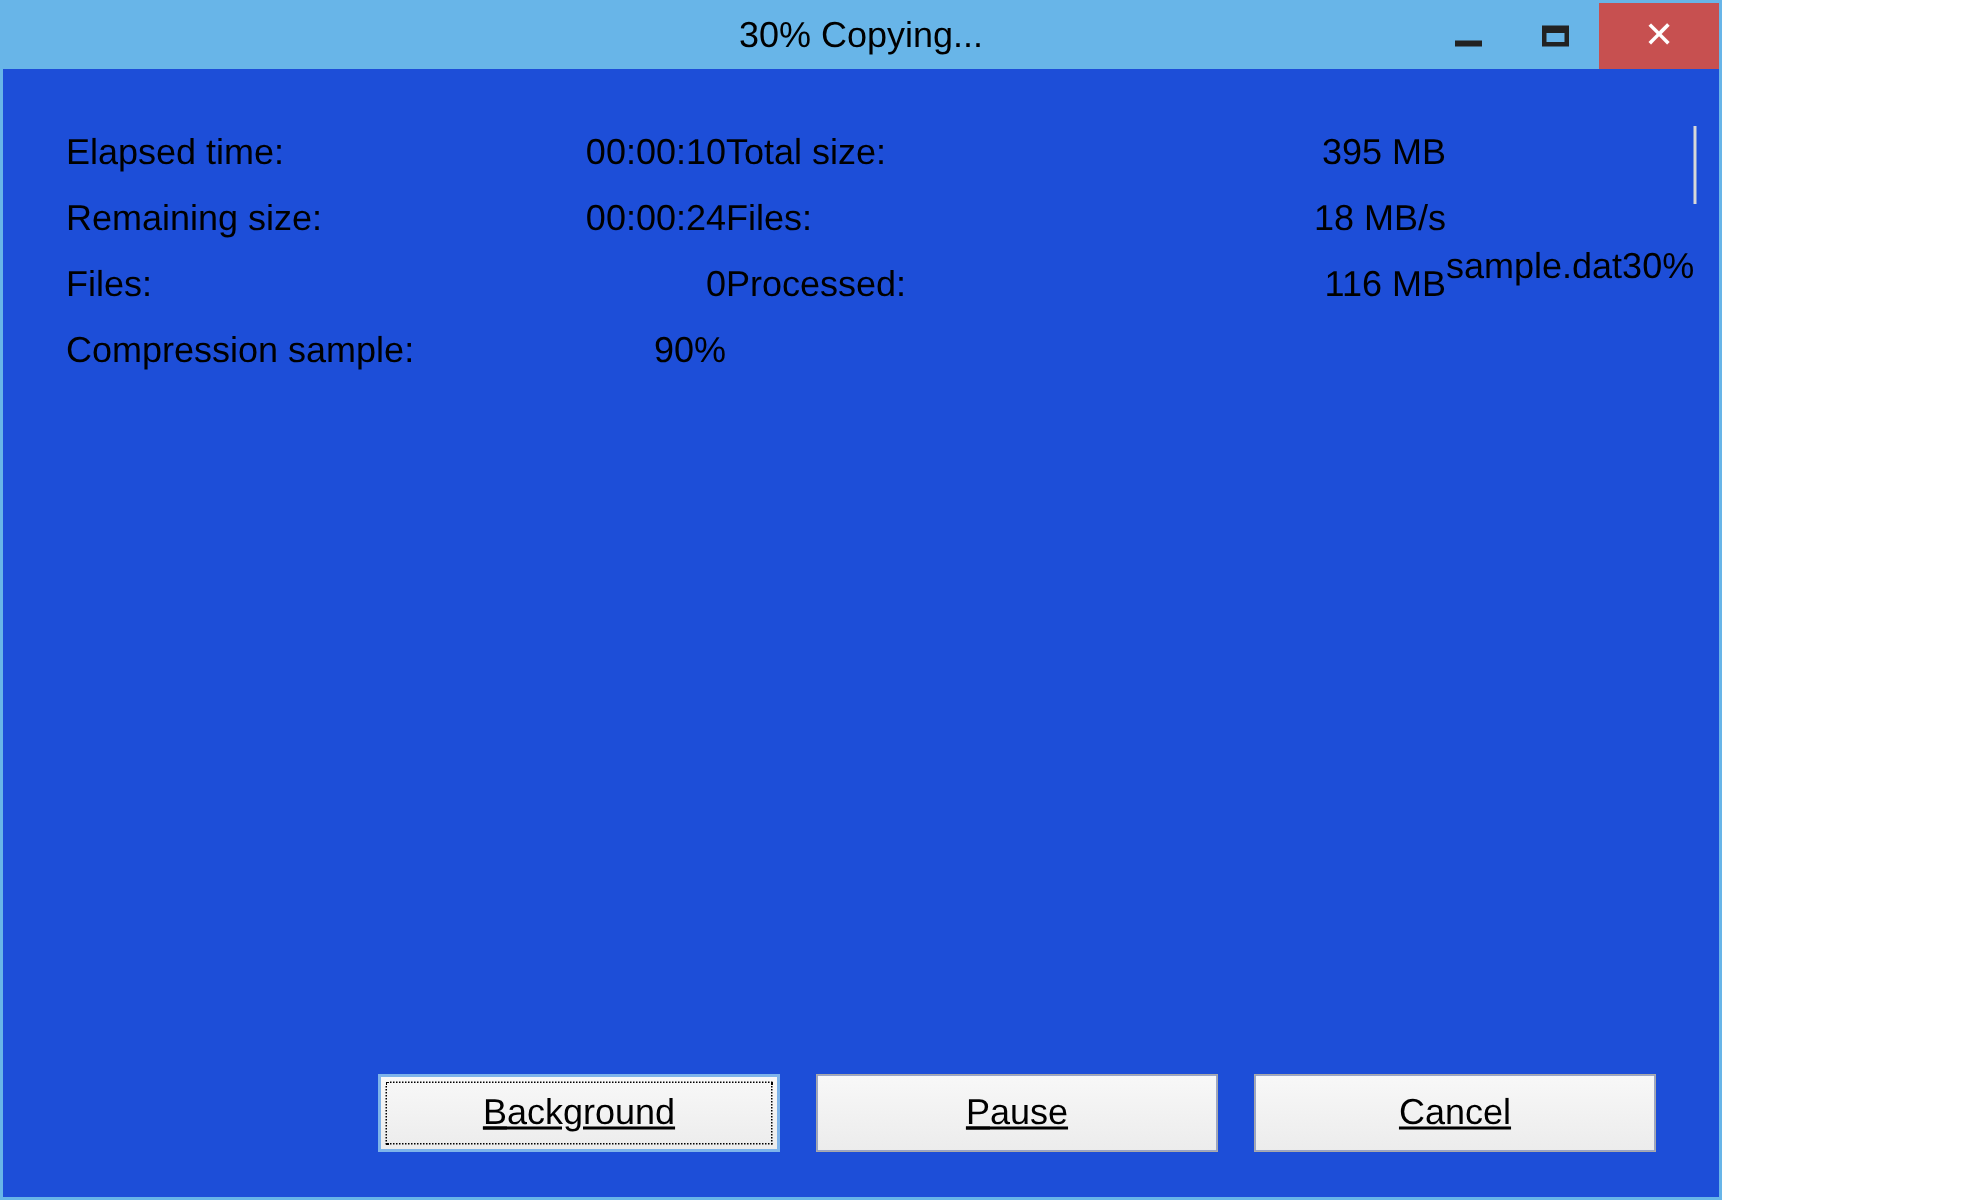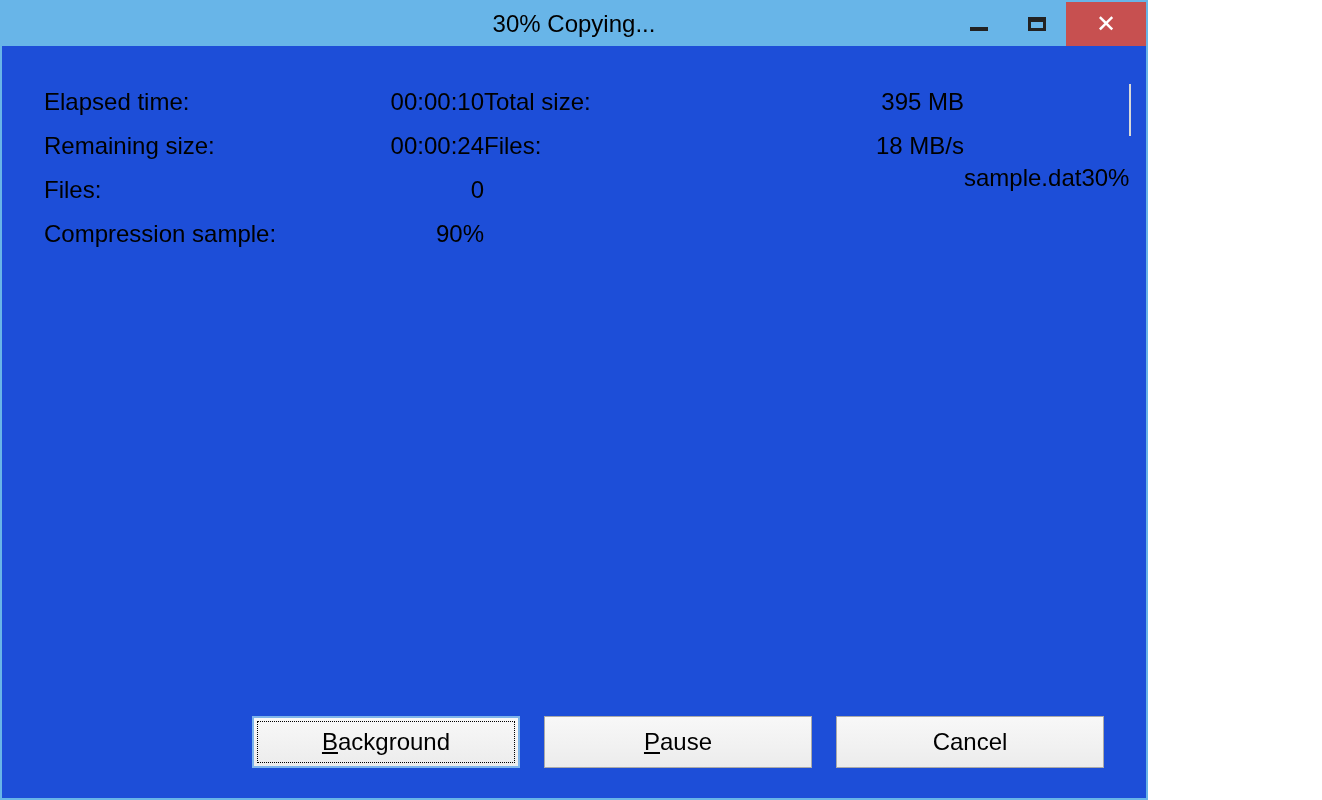--- a/index.html
+++ b/index.html
@@ -130,20 +130,21 @@
       height: 100%;
       background: #0cad0c;
       background: linear-gradient(to bottom, #1ab81a 0%, #0aa60a 100%);
     }
     .button-row {
       position: absolute;
       bottom: 30px;
       right: 42px;
       display: flex;
       gap: 24px;
+      text-decoration: underline;
     }
     .btn {
       width: 268px;
       height: 52px;
       background: #f3f3f3;
       background: linear-gradient(to bottom, #f8f8f8, #ececec);
       border: 1px solid #aaa;
       font-size: 24px;
       font-family: inherit;
       cursor: pointer;
@@ -201,20 +202,24 @@
       </div>
 
       <div class="stats-col stats-right">
         <div class="stat-item">
           <span>Total size:</span>
           <span>395 MB</span>
         </div>
         <div class="stat-item">
           <span>Files:</span>
           <span>18 MB/s</span>
+        </div>
+        <div class="stat-item">
+          <span>Processed:</span>
+          <span>116 MB</span>
         </div>
       </div>
     </div>
 
     <div class="file-row">
       <span>sample.dat</span>
       <span>30%</span>
     </div>
 
     <div class="progress-outer">

